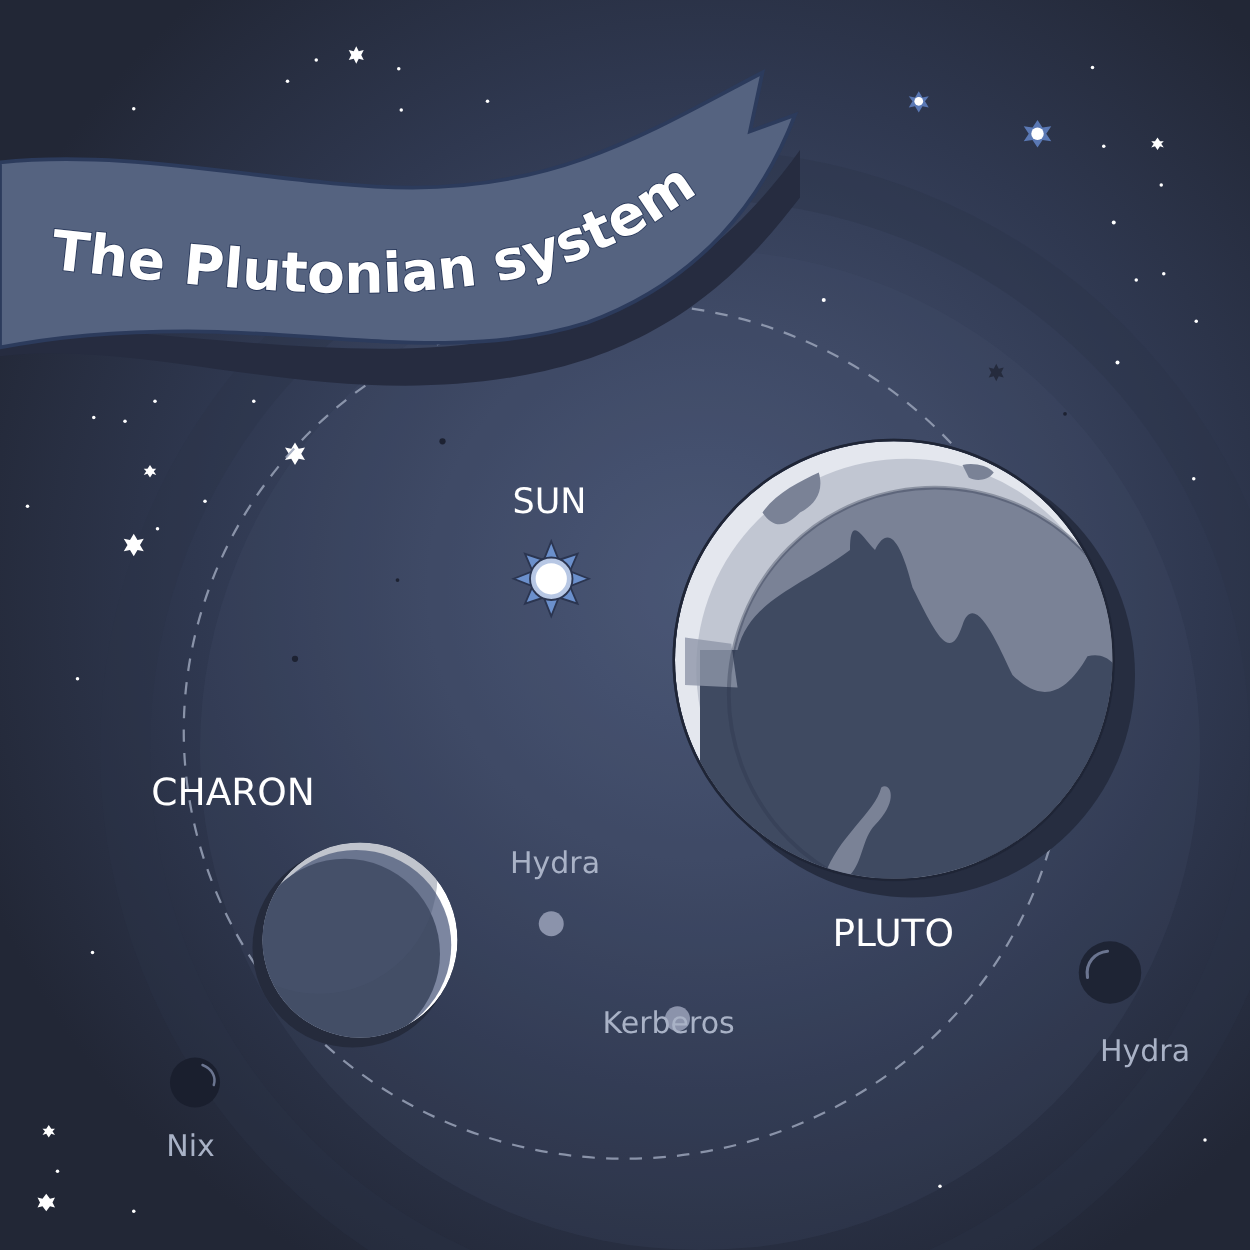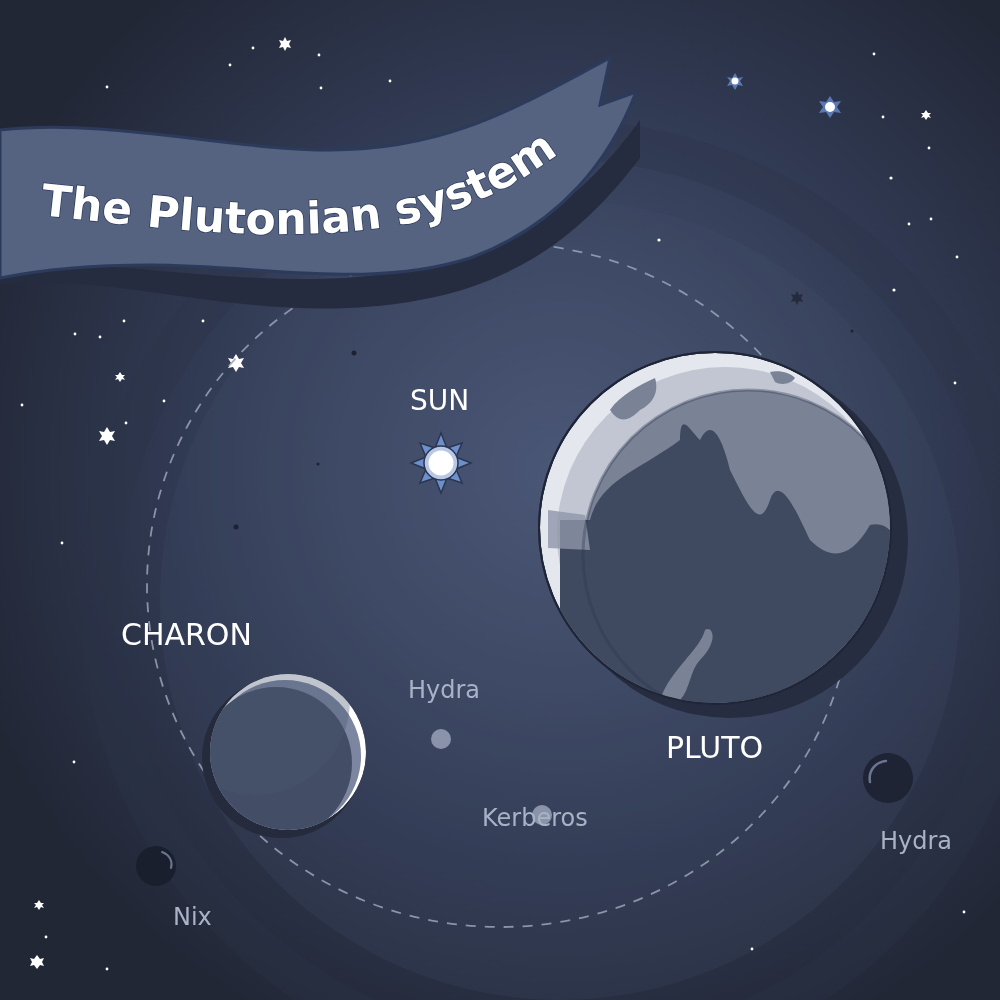--- a/index.html
+++ b/index.html
@@ -149,15 +149,15 @@
       <circle cx="441" cy="463" r="12.5" fill="#ffffff"></circle>
     </g>
   </svg>
 
   <div class="lbl sun" style="left:410px; top:384px;">SUN</div>
   <div class="lbl big" style="left:121px; top:617px;">CHARON</div>
   <div class="lbl big" style="left:666px; top:730px;text-align:right;">PLUTO</div>
   <div class="lbl moon" style="left:408px; top:676px;">Hydra</div>
   <div class="lbl moon" style="left:482px; top:804px;">Kerberos</div>
   <div class="lbl moon" style="left:852px; top:827px;margin-left:28px;">Hydra</div>
-  <div class="lbl moon" style="left:133px; top:903px;margin-left:40px;">Nix</div>
+  <div class="lbl moon" style="left:133px; top:903px;">Nix</div>
 
 </div>
 
 </body></html>

